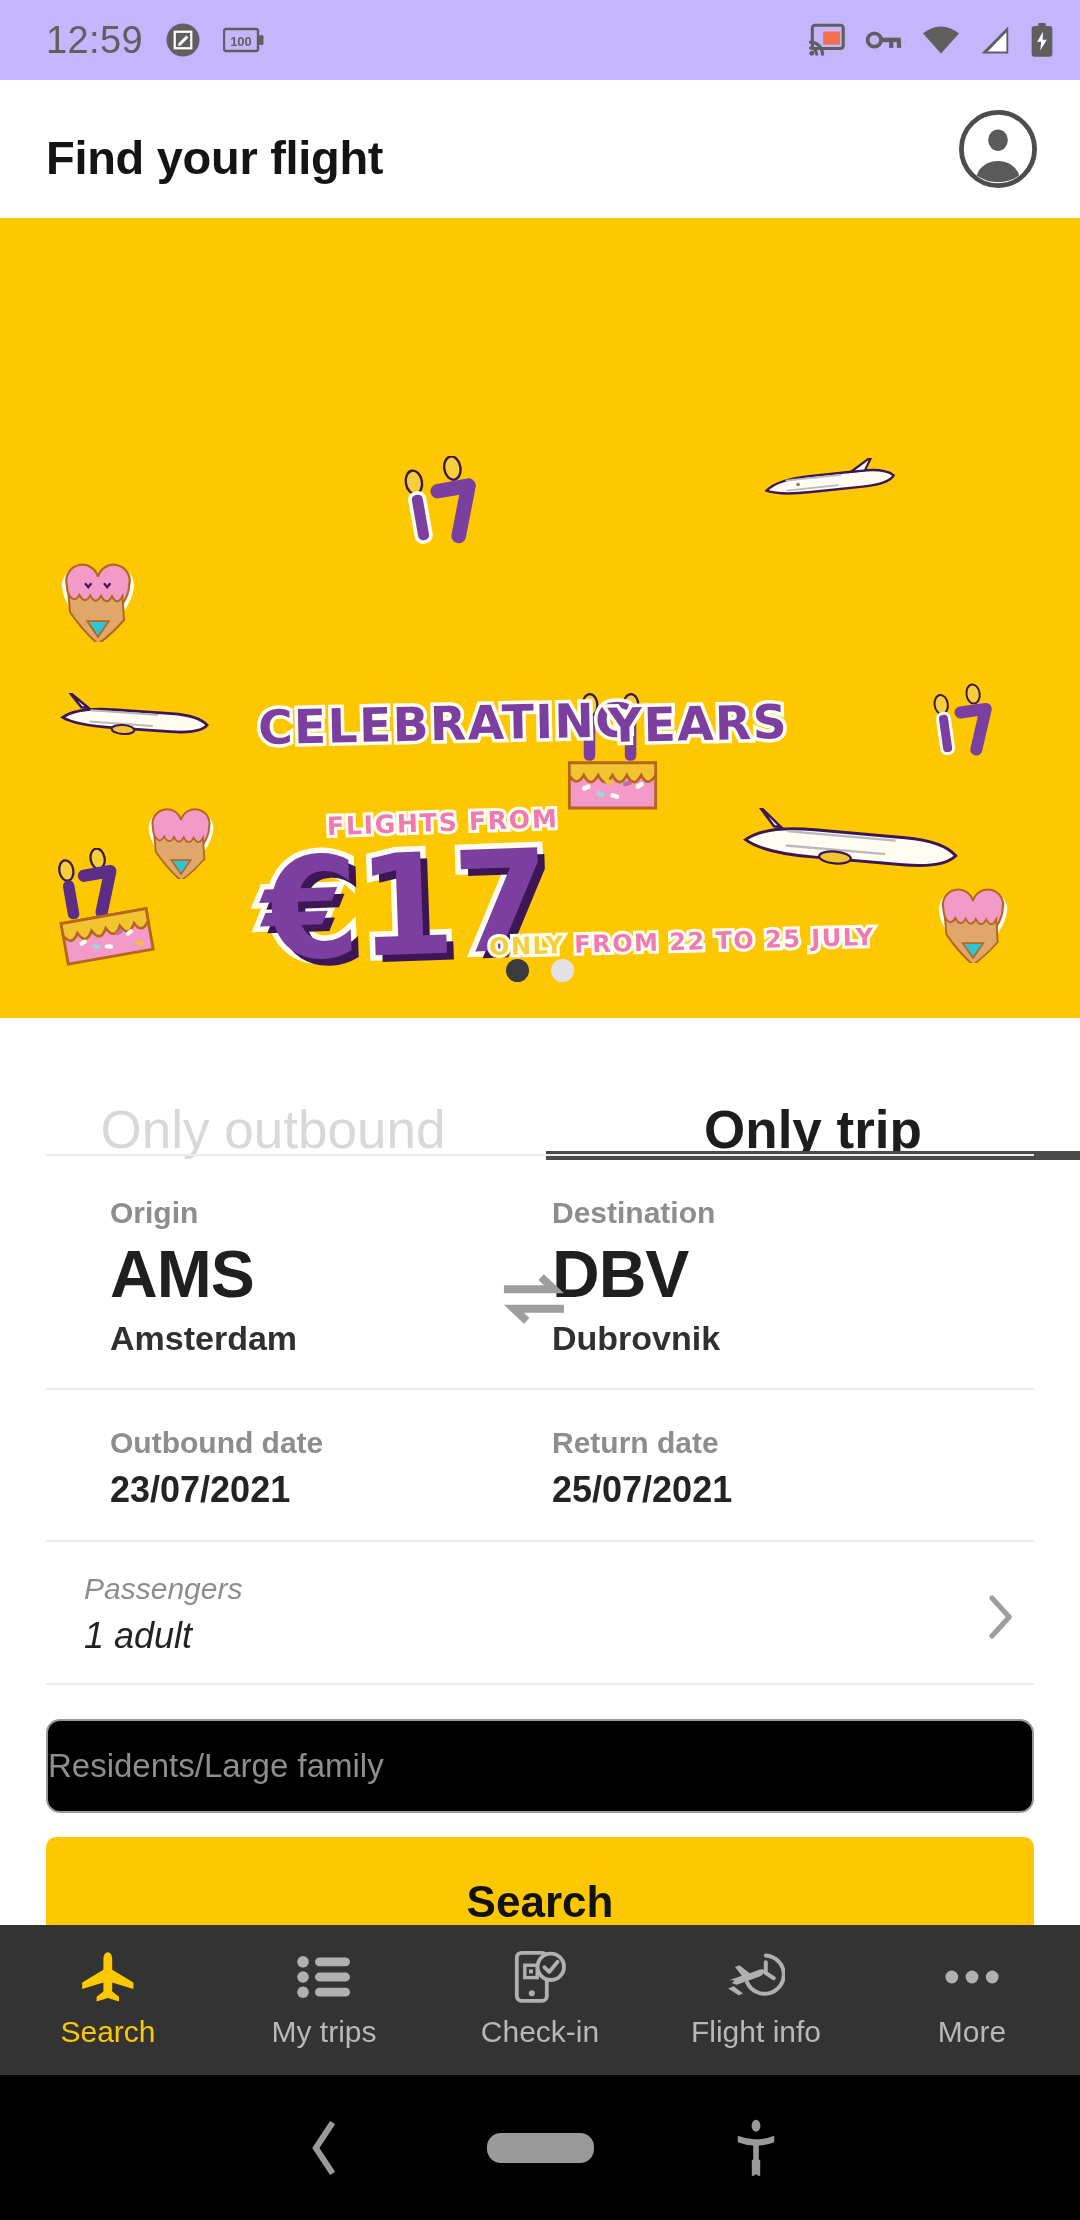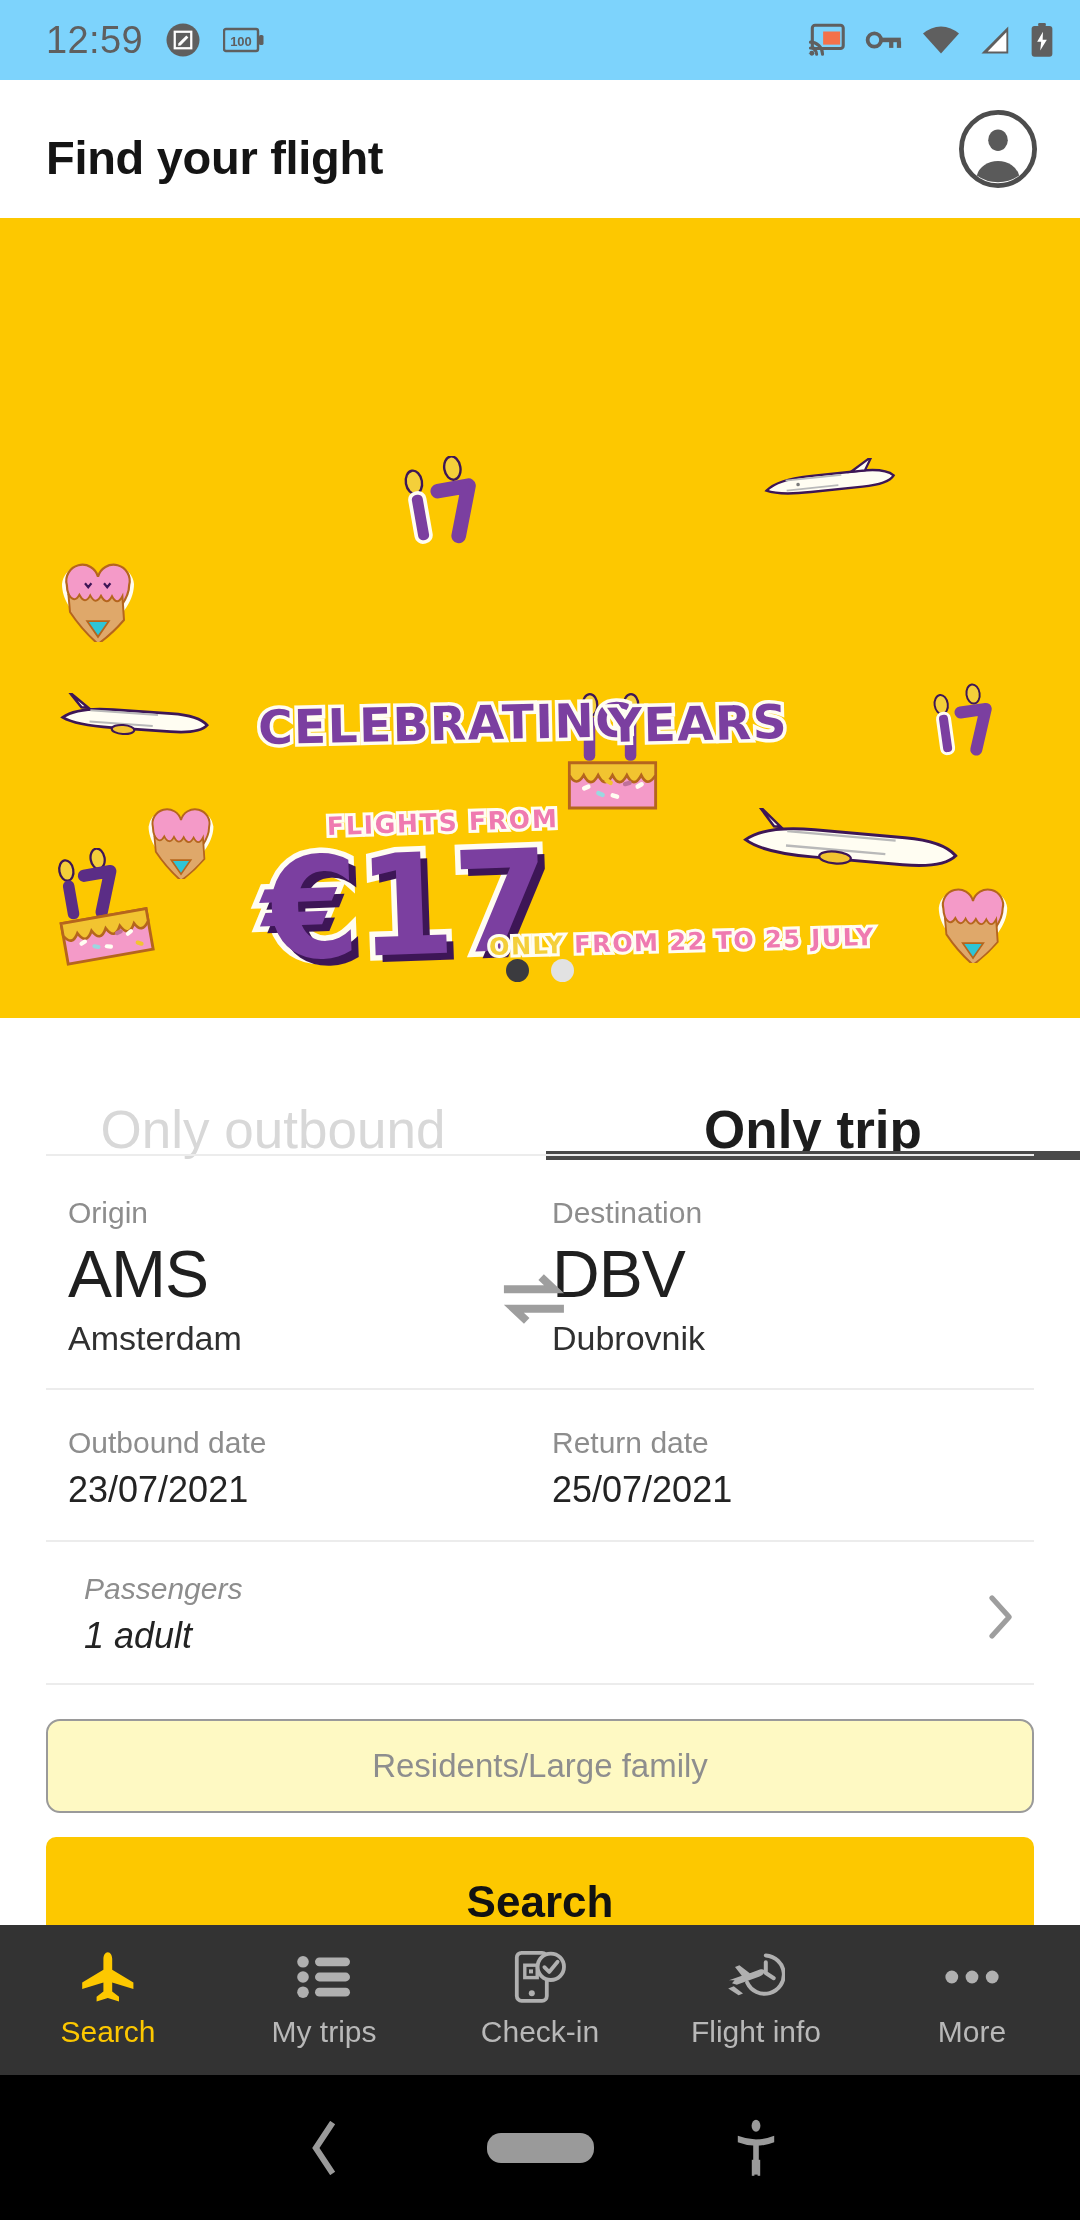--- a/index.html
+++ b/index.html
@@ -8,21 +8,21 @@
     background:#ffffff;
     font-family:"Liberation Sans", sans-serif;
     overflow:hidden;
   }
   #screen { position:relative; width:1080px; height:2220px; background:#fff; }
 
   
   .statusbar {
     position:absolute; top:0; left:0; width:1080px; height:80px;
     display:flex; align-items:center; justify-content:space-between;
-    padding:0 26px 0 46px; background:#7dd3fc;
+    padding:0 26px 0 46px; background:#c4b5fd;
   }
   .sb-left { display:flex; align-items:center; gap:22px; }
   .sb-time { font-size:38px; color:#5f5f5f; letter-spacing:0.4px; font-family:"Liberation Sans", sans-serif; }
   .sb-right { display:flex; align-items:center; gap:19px; }
   .sb-icon { display:flex; align-items:center; justify-content:center; }
 
   
   .appbar {
     position:absolute; top:80px; left:0; width:1080px; height:138px;
     display:flex; align-items:center; justify-content:space-between;
@@ -92,39 +92,39 @@
          font-size:53px; position:relative;margin-left:6px; }
   .tab.inactive { color:#d8d8d8; }
   .tab.active { color:#1d1d1d; font-weight:bold; }
   .tab-underline { position:absolute; bottom:0; left:0; width:100%; height:9px;
                    background:#4a4a4a; }
   .tabs-hairline { position:absolute; top:1154px; left:46px; width:988px;
                    height:2px; background:#ececec; }
 
   
   .form { position:absolute; top:1160px; left:0; width:1080px; }
-  .row { position:relative; display:flex; padding:0 30px; }
+  .row { position:relative; display:flex; padding:0 72px;font-weight:bold; }
   .hair { height:2px; background:#ececec; margin:0 46px; }
   .field { width:50%; padding:36px 0 30px 38px; }
   .field.left { padding-left:38px; }
   .field.right { padding-left:12px; }
   .f-label { font-size:30px; color:#8d8d8d; margin-bottom:10px; }
   .f-code { font-size:66px; color:#1f1f1f; line-height:1.05; letter-spacing:-1px; }
   .f-city { font-size:34px; color:#303030; margin-top:10px; }
   .f-value { font-size:36px; color:#232323; line-height:1.1; }
   .swap-btn { position:absolute; left:50%; top:112px; transform:translateX(-58%); }
 
   .pax-row { position:relative; display:flex; align-items:center;
              padding:30px 66px 28px 84px;font-style:italic; }
   .pax-chevron { position:absolute; right:66px; top:52px; }
 
   .resident-box {
     margin:34px 46px 0 46px; height:94px; border:2px solid #9a9a9a;
-    border-radius:14px; display:flex; align-items:center; justify-content:center;
-    background:#fef9c3;
+    border-radius:14px; display:flex; align-items:center; justify-content:flex-start;
+    background:#000000;
   }
   .resident-ph { font-size:33px; color:#8e8e8e; }
   .search-btn {
     margin:24px 46px 0 46px; height:130px; background:#fdc800;
     border-radius:10px; display:flex; align-items:center; justify-content:center;
   }
   .search-btn-label { font-size:44px; font-weight:bold; color:#121212; }
 
   
   .bottomnav {

